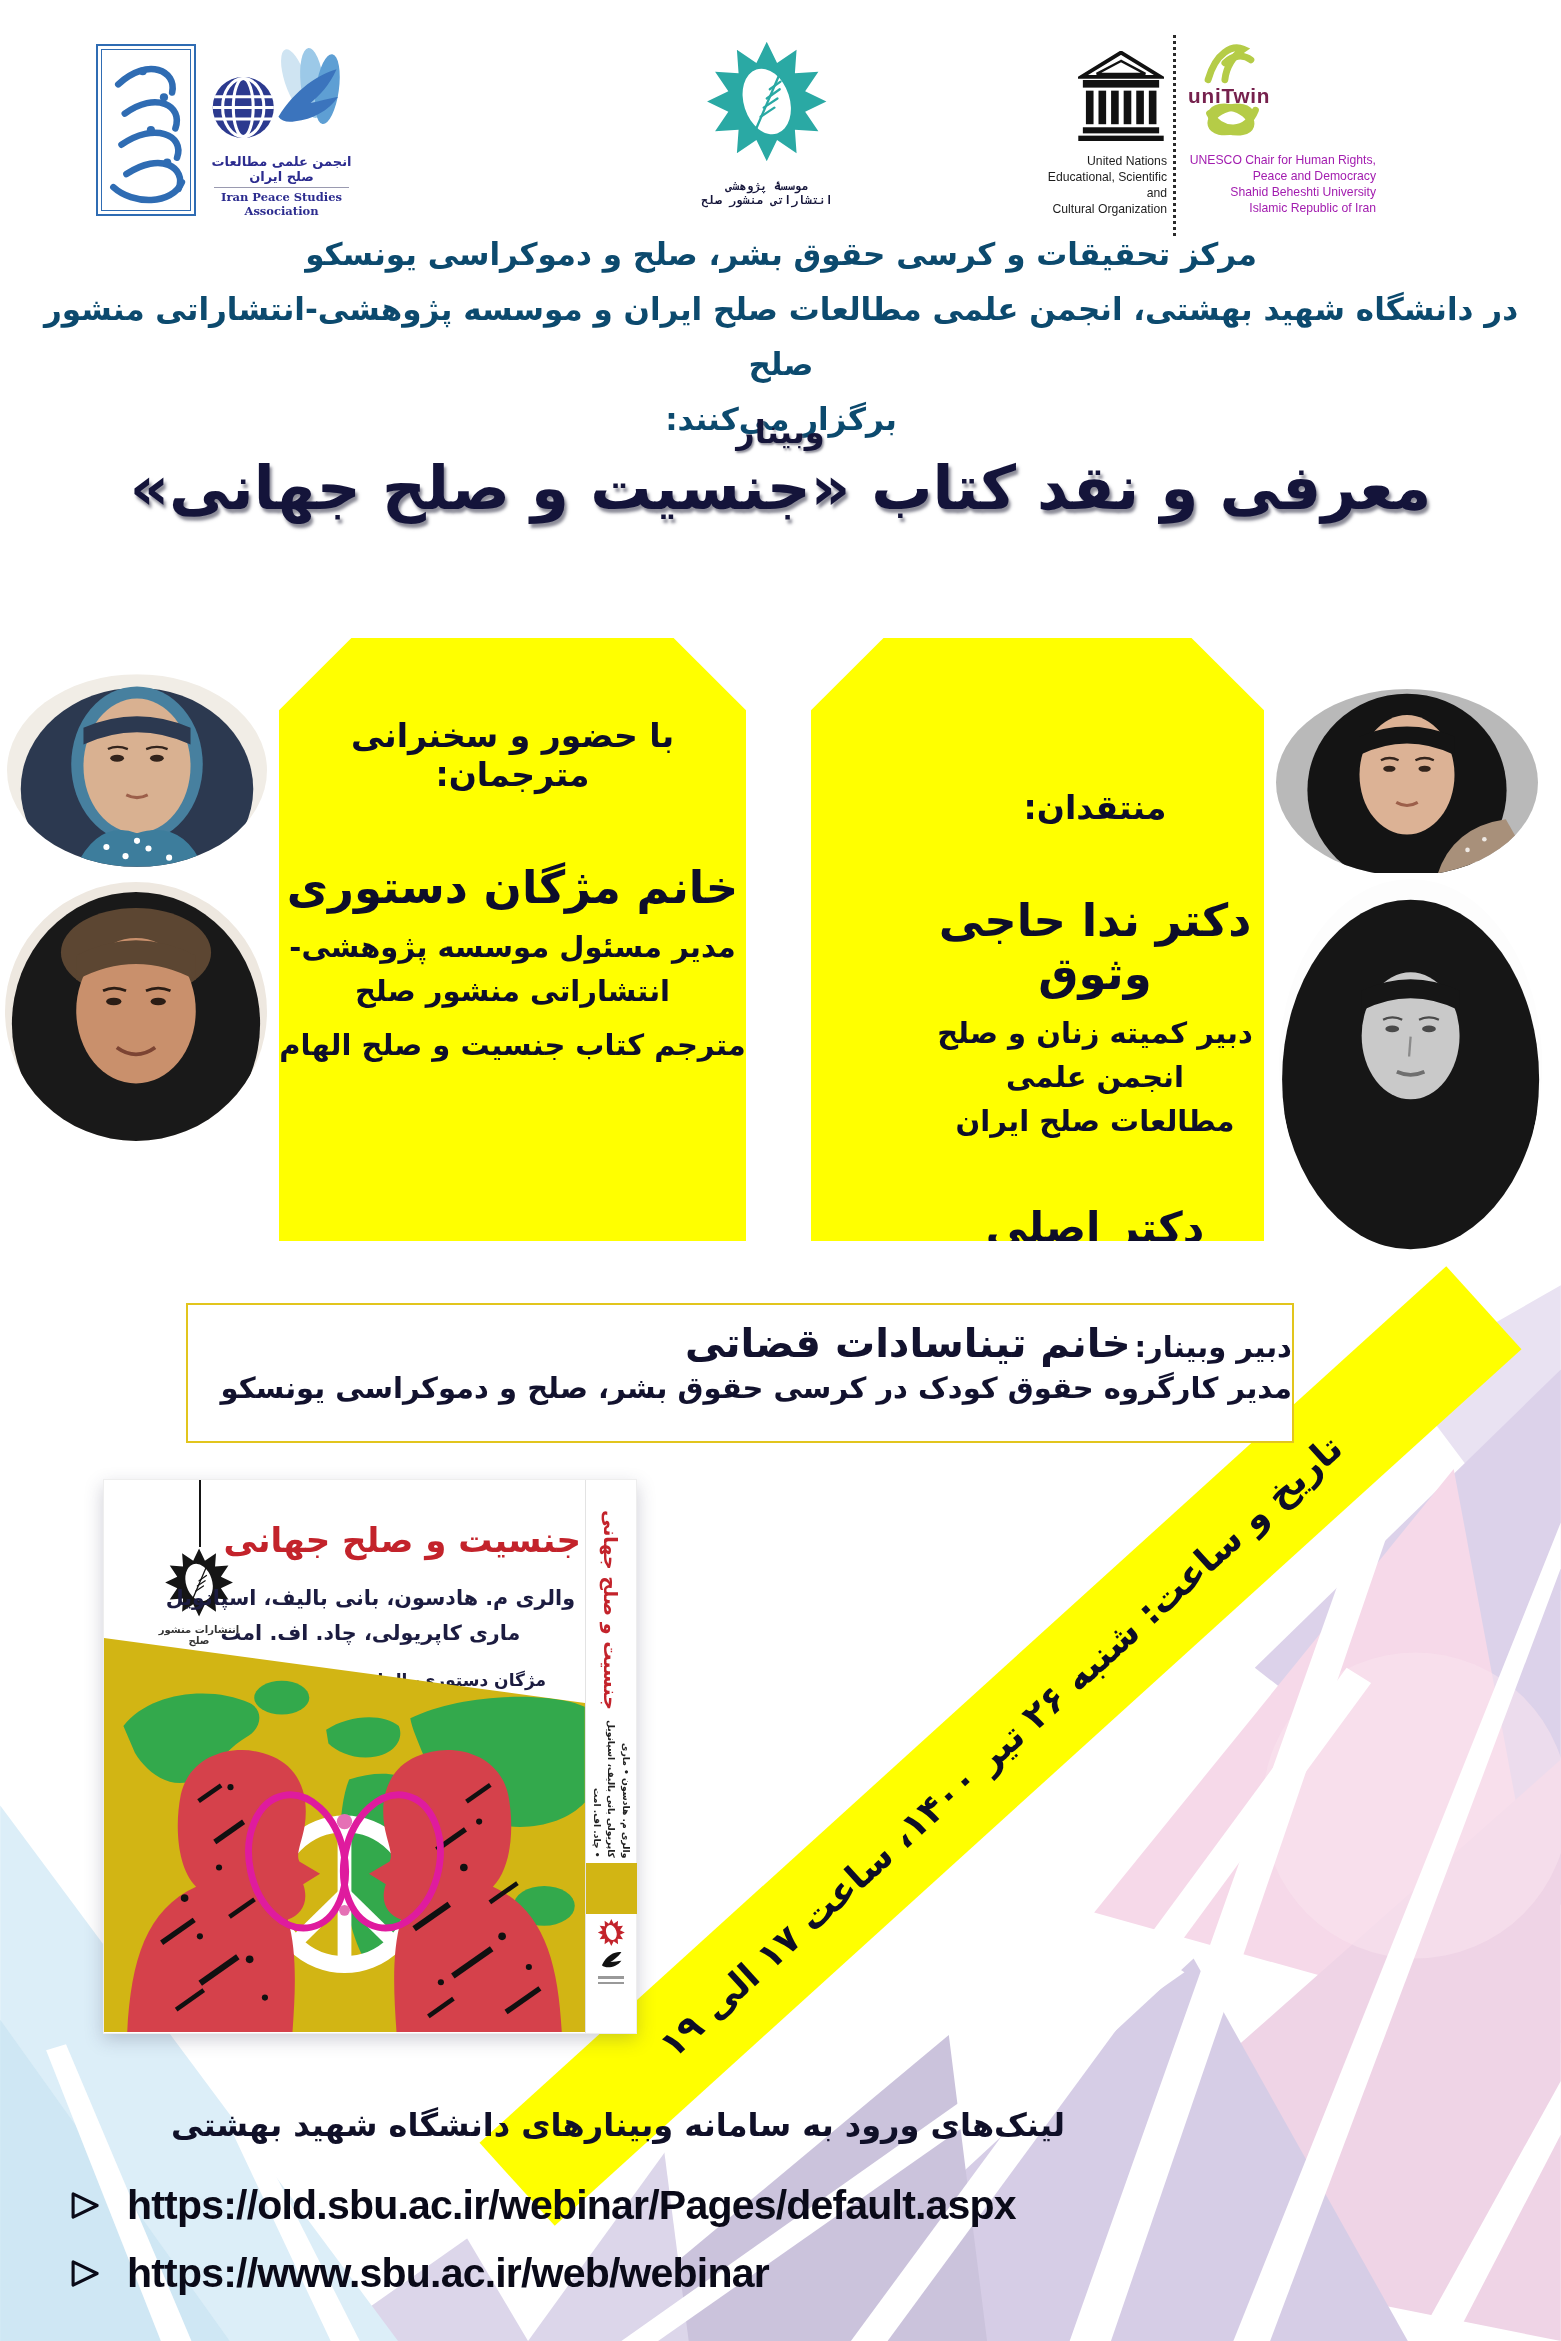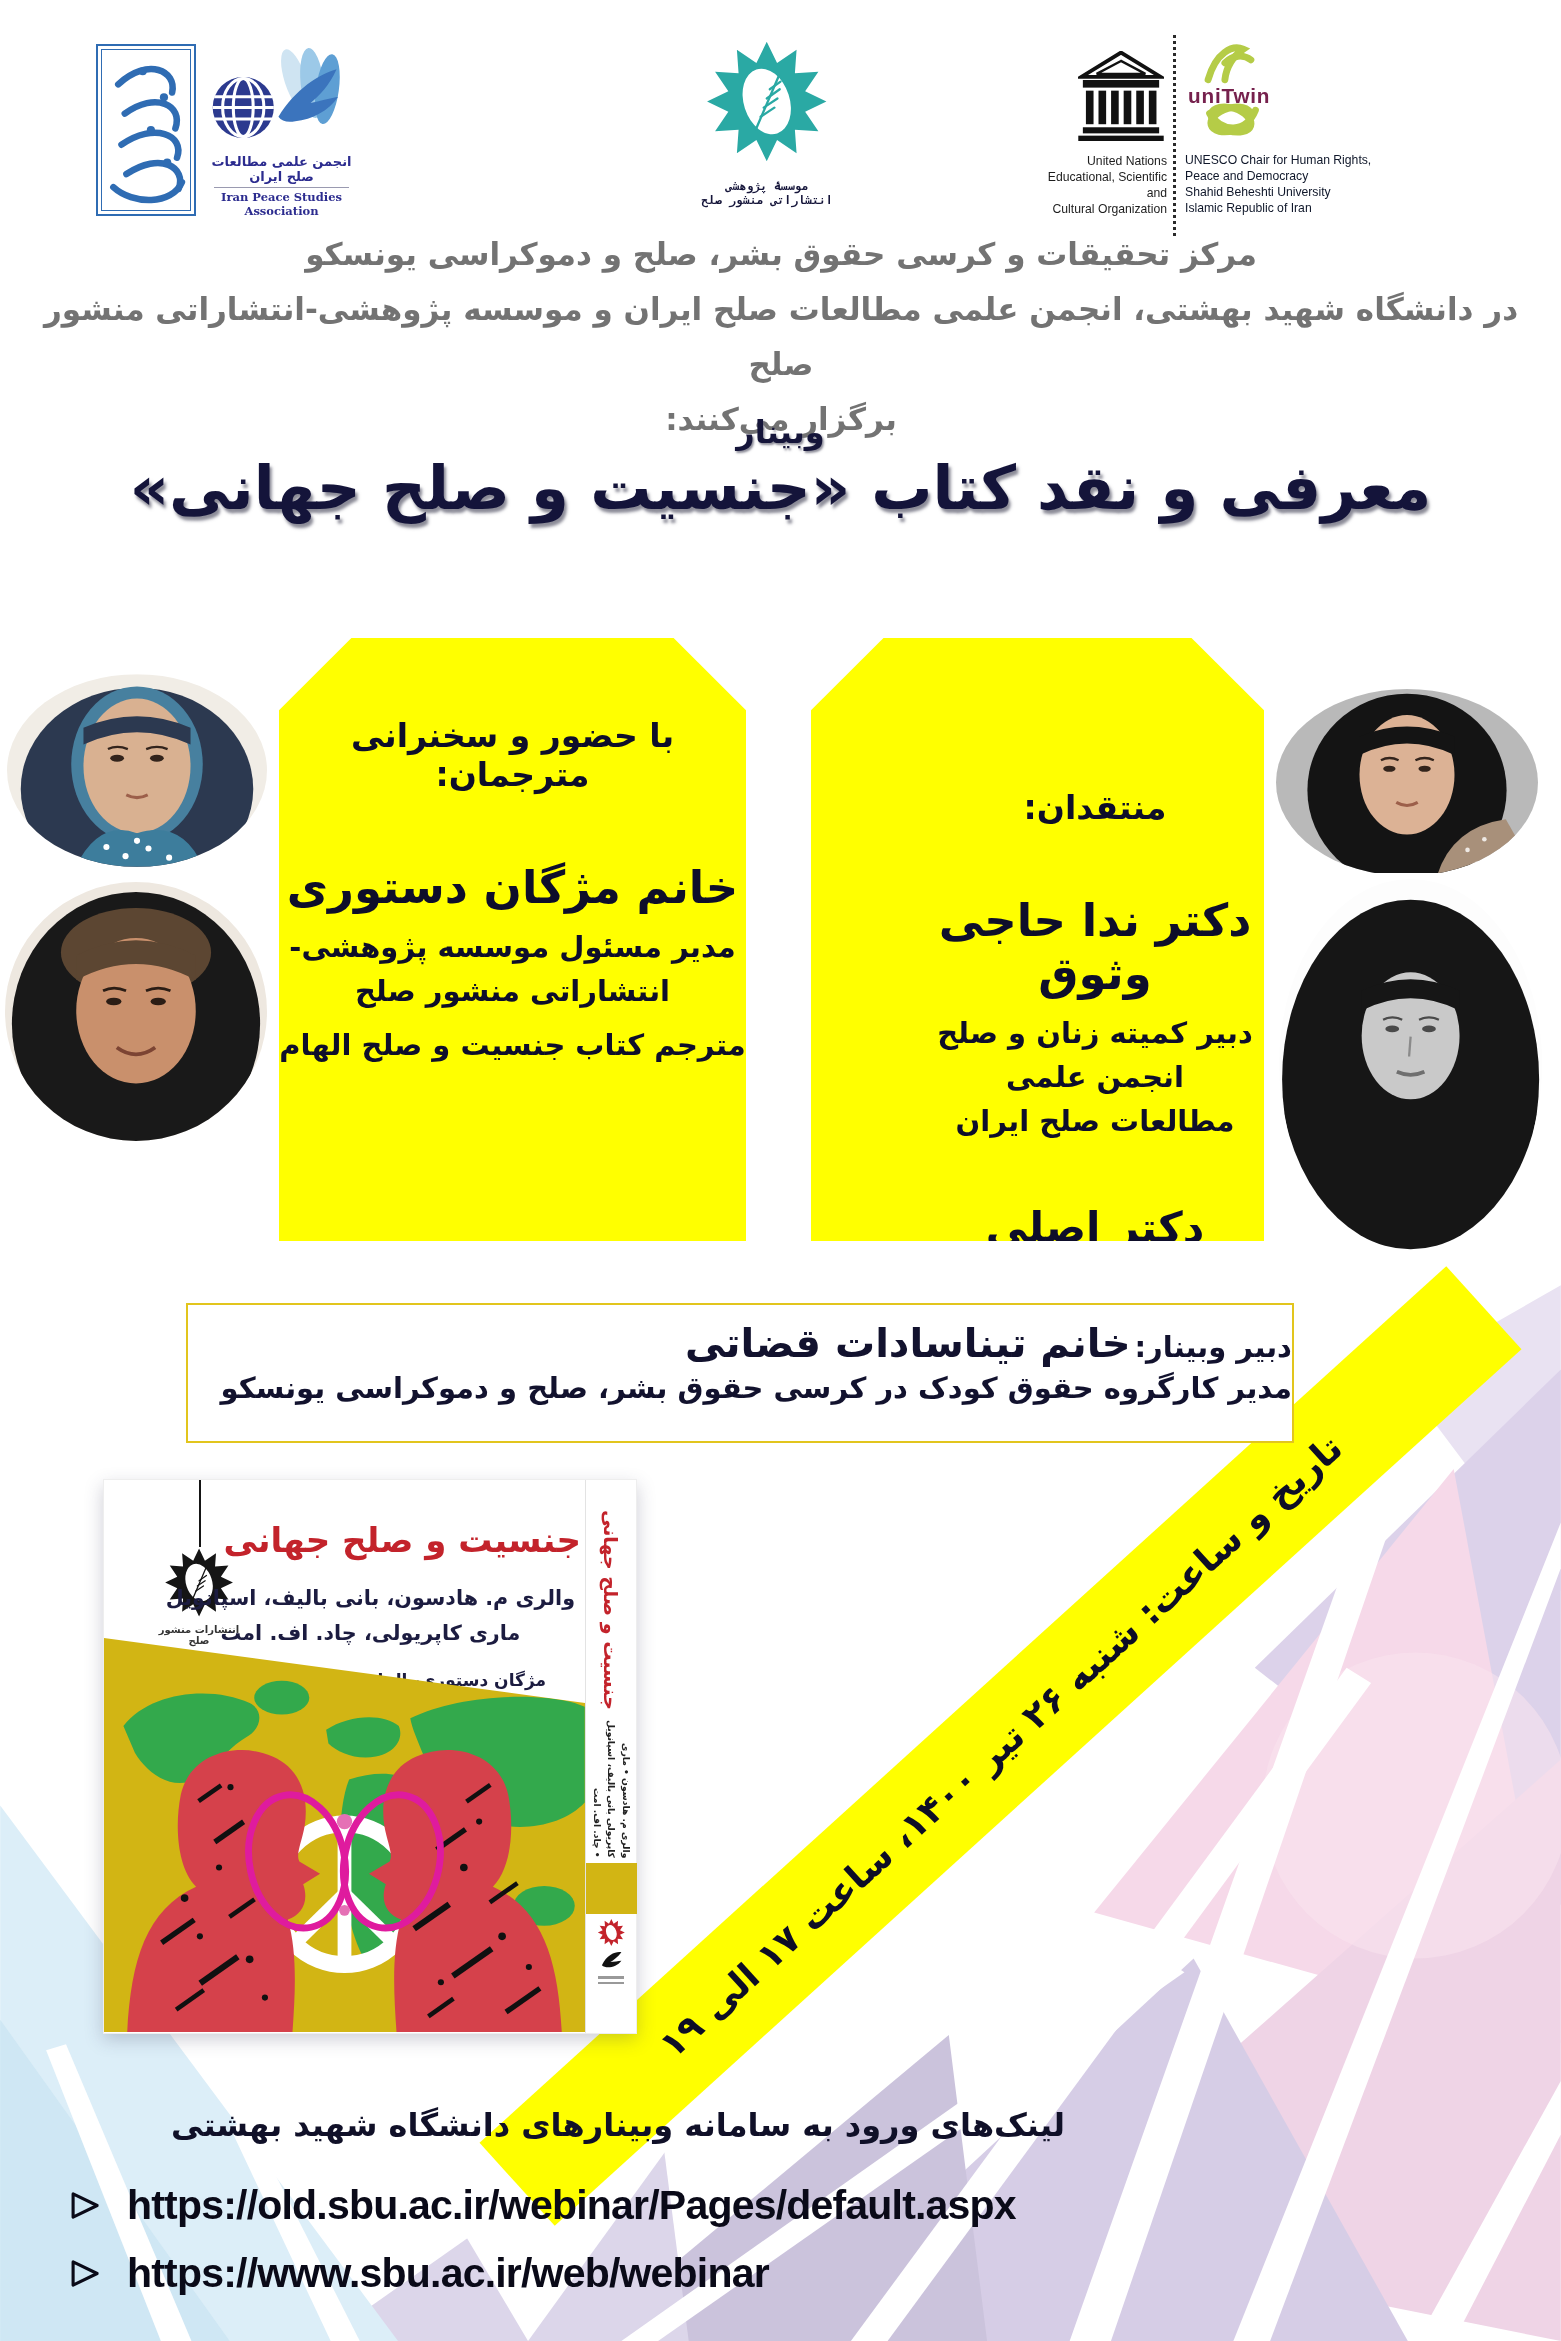--- a/index.html
+++ b/index.html
@@ -19,26 +19,26 @@
   .mansour-logo{left:700px;top:37px;width:134px;height:168px;z-index:6;text-align:center;}
   .mansour-fa{font-size:11.5px;font-weight:bold;color:#15153a;margin-top:10px;font-family:Liberation Mono, monospace;}
   .unesco-block{left:1035px;top:51px;width:132px;z-index:6;}
   .unesco-temple{margin-left:43px;}
   .unesco-lines{margin-top:9.2px;text-align:right;font-size:12.2px;line-height:16px;color:#1d1d1d;
                 font-family:"Liberation Sans",sans-serif;}
   .logo-divider{left:1173px;top:35px;height:201px;border-left:3.8px dotted #2a2a2a;z-index:6;}
   .unitwin-block{left:1185px;top:40px;width:191px;z-index:6;}
   .unitwin-brand{position:absolute;left:3.1px;top:44px;font-size:20.7px;font-weight:bold;color:#76214d;
                  font-family:"Liberation Sans",sans-serif;letter-spacing:0.8px;}
-  .unitwin-lines{margin-top:112px;text-align:left;font-size:12.2px;line-height:16px;color:#0f172a;
+  .unitwin-lines{margin-top:112px;text-align:right;font-size:12.2px;line-height:16px;color:#a21caf;
                  font-family:"Liberation Sans",sans-serif;}
 
   
   .header-lines{left:31px;top:227px;width:1500px;z-index:6;}
-  .header-lines div{font-size:31px;font-weight:bold;line-height:55px;color:#737373;}
+  .header-lines div{font-size:31px;font-weight:bold;line-height:55px;color:#0c4a6e;}
   .kicker{left:0;top:413px;width:1561px;font-size:32px;font-weight:bold;color:#15153a;
           text-shadow:1.5px 2.3px 2.3px rgba(110,110,125,.8);z-index:6;}
   .event-title{left:0;top:452px;width:1561px;font-size:61px;font-weight:bold;color:#14143a;
                text-shadow:2.3px 3.8px 3.1px rgba(110,110,125,.8);z-index:6;}
 
   
   .panel{background:#ffff00;z-index:3;}
   .panel-left{left:279px;top:638px;width:467px;height:603px;
               clip-path:polygon(0 12%,15.5% 0,84.5% 0,100% 12%,100% 100%,0 100%);}
   .panel-right{left:811px;top:638px;width:453px;height:603px;

